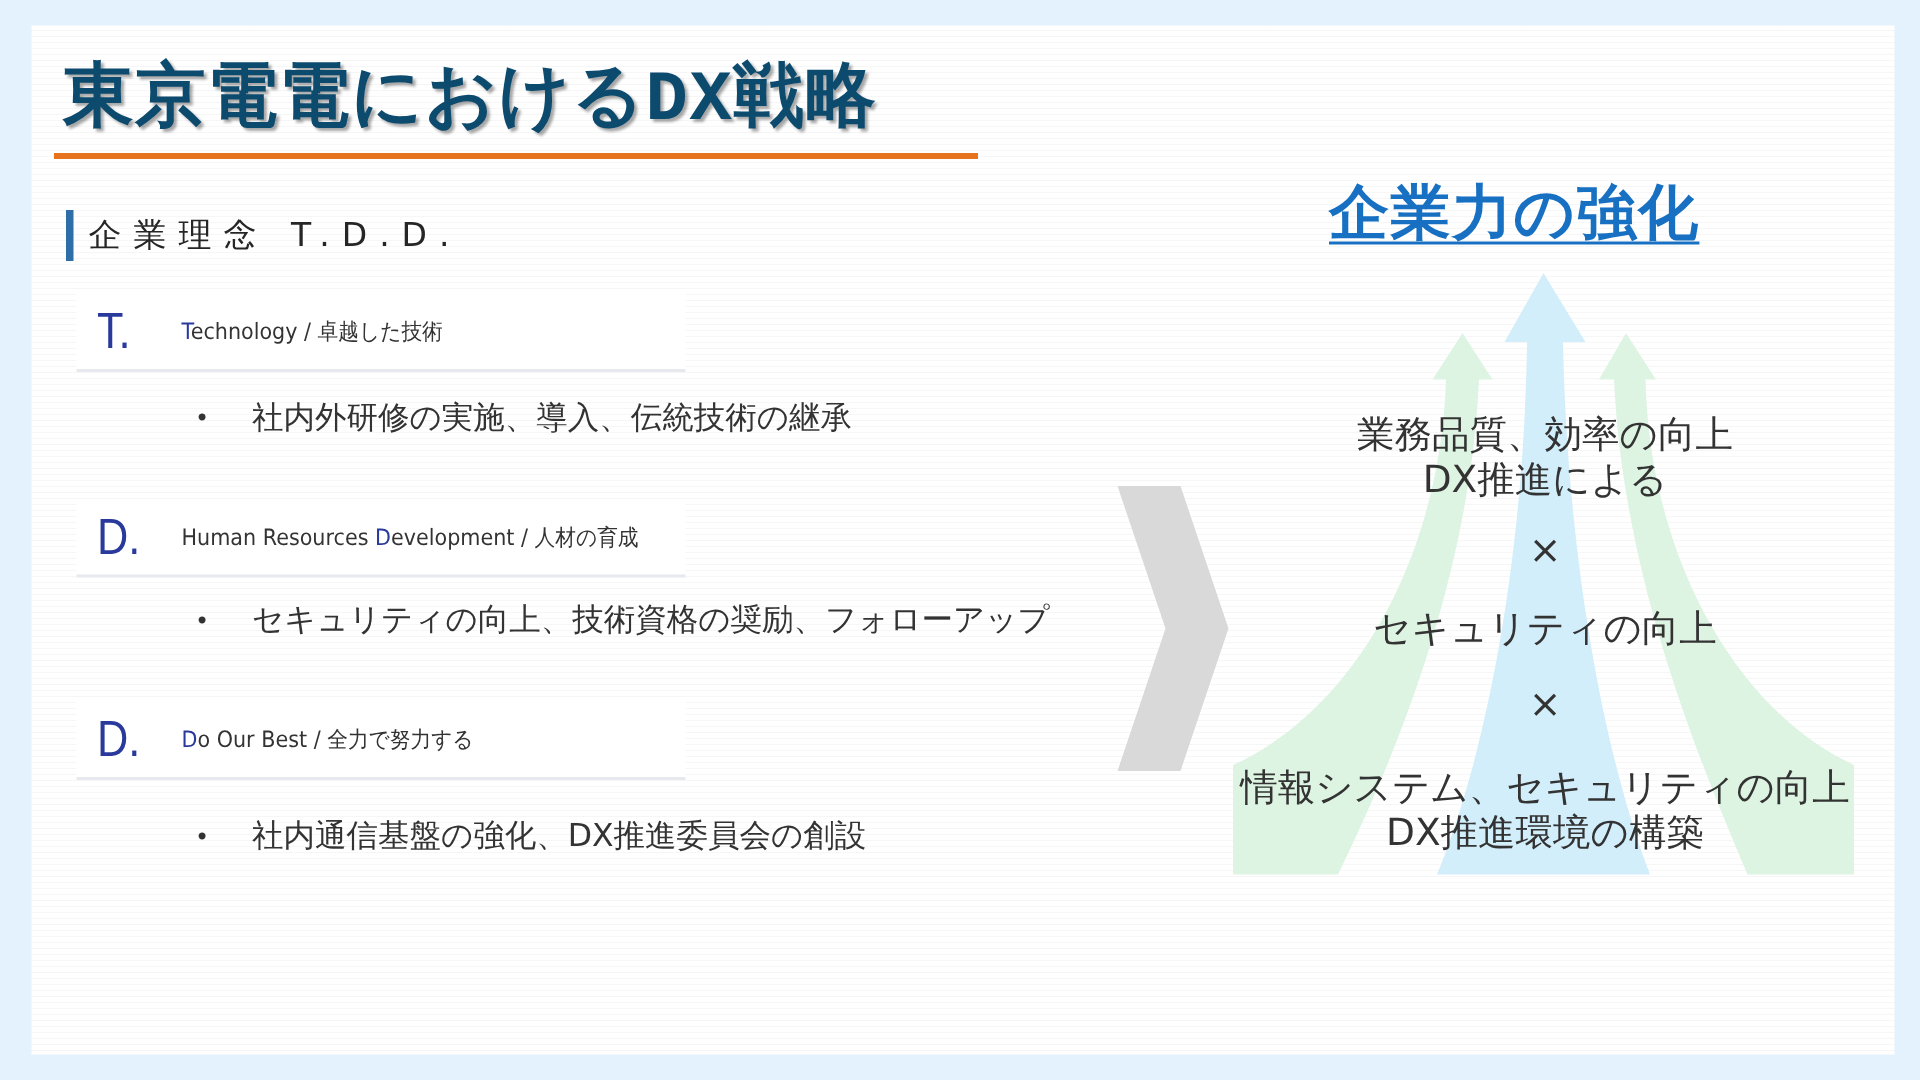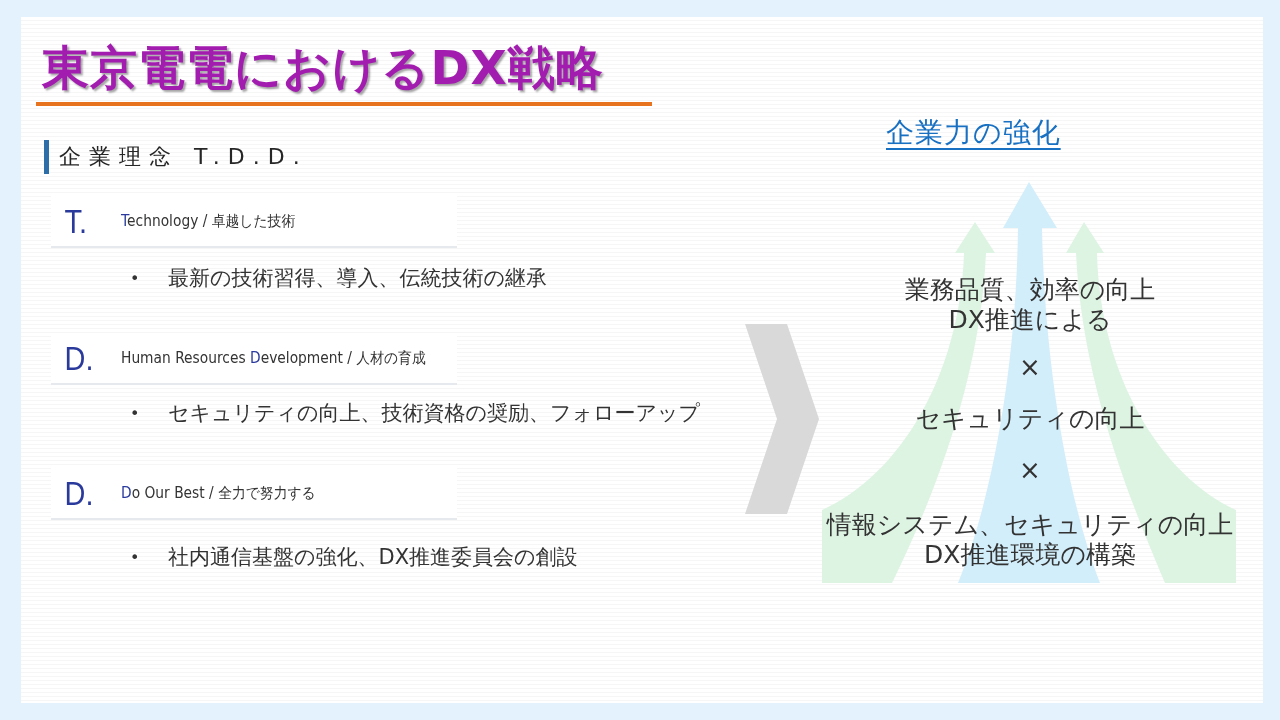--- a/index.html
+++ b/index.html
@@ -13,25 +13,26 @@
       position: absolute;
       left: 21px; top: 17px;
       width: 1242px; height: 686px;
       background: repeating-linear-gradient(to bottom, #ffffff 0px, #ffffff 3px, #f6f6f6 3px, #f6f6f6 4px);
     }
     .title {
       position: absolute;
       left: 42px; top: 38px;
       font-size: 47px;
       font-weight: bold;
-      color: #a21caf;
+      color: #0c4a6e;
       letter-spacing: 1px;
       text-shadow: 2px 2px 2px rgba(0,0,0,0.35);
       white-space: nowrap;
       line-height: 60px;
+      font-family: Liberation Mono, monospace;
     }
     .title-underline {
       position: absolute;
       left: 36px; top: 102px;
       width: 616px; height: 4px;
       background: #e8731f;
     }
     .section-heading {
       position: absolute;
       left: 44px; top: 137px;
@@ -88,22 +89,22 @@
       font-size: 16px;
       color: #333;
     }
     .chevrons {
       position: absolute;
       left: 745px; top: 324px;
     }
     .right-title {
       position: absolute;
       left: 886px; top: 114px;
-      font-size: 28px;
-      font-weight: normal;
+      font-size: 40px;
+      font-weight: bold;
       color: #1870c2;
       text-decoration: underline;
       text-decoration-thickness: 2px;
       text-underline-offset: 6px;
       white-space: nowrap;
       letter-spacing: 1px;
     }
     .arrows-svg {
       position: absolute;
       left: 820px; top: 175px;
@@ -139,21 +140,21 @@
   <div class="section-bar"></div>
   <div class="section-text">企業理念 T.D.D.</div>
 </div>
 
 <div class="card" style="top:196px;">
   <div class="card-letter">T.</div>
   <div class="card-label"><span></span><span class="hl">T</span><span>echnology</span><span> / 卓越した技術</span></div>
 </div>
 <div class="bullet" style="top:264px;">
   <span class="bullet-dot">•</span>
-  <span>最新の技術習得、導入、伝統技術の継承</span>
+  <span>社内外研修の実施、導入、伝統技術の継承</span>
 </div>
 
 <div class="card" style="top:333px;">
   <div class="card-letter">D.</div>
   <div class="card-label"><span>Human Resources </span><span class="hl">D</span><span>evelopment</span><span> / 人材の育成</span></div>
 </div>
 <div class="bullet" style="top:399px;">
   <span class="bullet-dot">•</span>
   <span>セキュリティの向上、技術資格の奨励、フォローアップ</span>
 </div>

